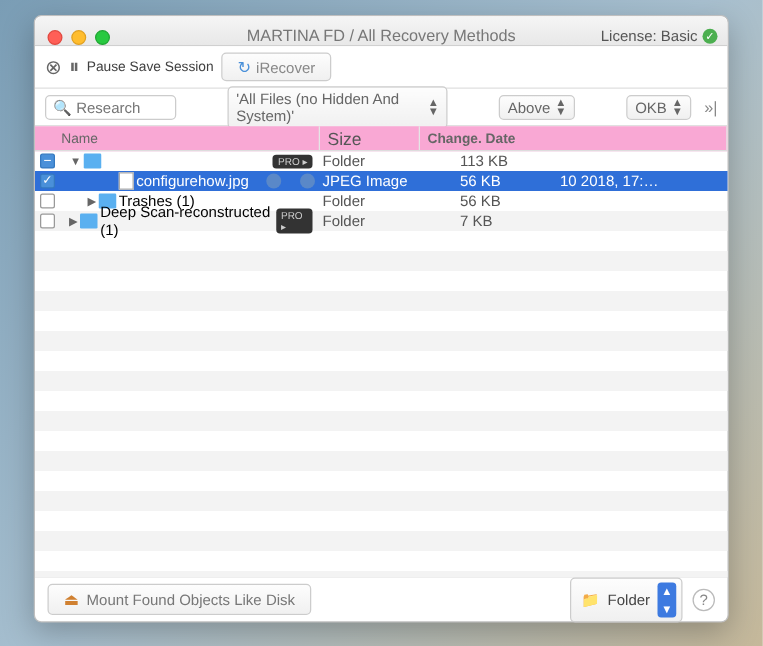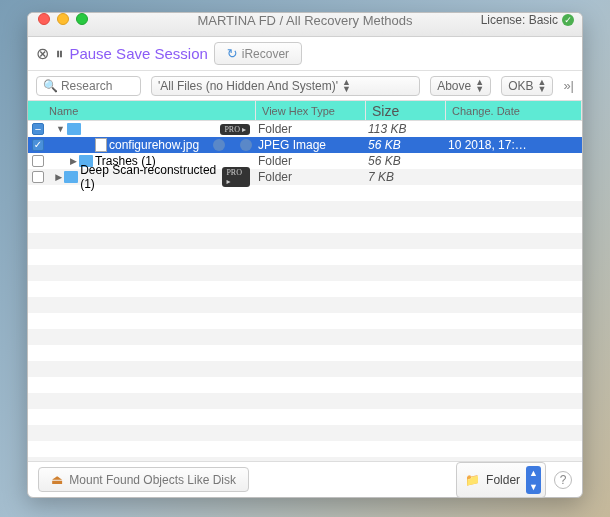--- a/index.html
+++ b/index.html
@@ -1,53 +1,53 @@
 <!DOCTYPE html>
 <html><head>
 <meta charset="utf-8">
 <style>
 * { margin: 0; padding: 0; box-sizing: border-box; font-family: -apple-system, "Helvetica Neue", Arial, sans-serif; }
 html, body { width: 610px; height: 517px; background: linear-gradient(135deg, #7a9db5 0%, #a8c0d0 50%, #c5b89a 100%); overflow: hidden; }
 .window { position: absolute; left: 27px; top: 12px; width: 556px; height: 486px; background: #fff; border: 1px solid #bfbfbf; border-radius: 6px; box-shadow: 0 8px 25px rgba(0,0,0,.25); display: flex; flex-direction: column; }
-.titlebar { height: 24px; background: linear-gradient(#f5f5f5,#e8e8e8); border-bottom: 1px solid #d0d0d0; border-radius: 6px 6px 0 0; display: flex; align-items: flex-start; position: relative; }
+.titlebar { height: 24px; background: linear-gradient(#f5f5f5,#e8e8e8); border-bottom: 1px solid #d0d0d0; border-radius: 6px 6px 0 0; display: flex; align-items: flex-end; position: relative; }
 .traffic { display: flex; gap: 7px; padding-left: 10px; }
 .tl { width: 12px; height: 12px; border-radius: 50%; }
 .tl.r { background: #ff5f57; border: 1px solid #e1483f; }
 .tl.y { background: #ffbd2e; border: 1px solid #e0a020; }
 .tl.g { background: #28c940; border: 1px solid #1fa532; }
 .title { position: absolute; left: 0; right: 0; text-align: center; font-size: 13px; color: #777; pointer-events: none; }
 .license { position: absolute; right: 8px; font-size: 12px; color: #555; display: flex; align-items: center; gap: 4px; }
 .license-icon { width: 12px; height: 12px; border-radius: 50%; background: #4caf50; color: #fff; font-size: 9px; display: flex; align-items: center; justify-content: center; }
 .toolbar { height: 34px; display: flex; align-items: center; padding: 0 8px; gap: 6px; border-bottom: 1px solid #e0e0e0; }
 .tb-btn { font-size: 16px; color: #666; cursor: pointer; }
-.tb-label { font-size: 15px; color: #8b5cf6; flex-shrink: 0; }
+.tb-label { font-size: 11px; color: #404040; flex-shrink: 0; }
 .tb-status { flex: 1; font-size: 11px; color: #aaa; text-align: center; white-space: nowrap; overflow: hidden; text-overflow: ellipsis; }
 .recover-btn { border: 1px solid #ccc; border-radius: 4px; padding: 3px 12px; font-size: 12px; color: #888; background: linear-gradient(#fdfdfd,#f0f0f0); cursor: pointer; display: flex; align-items: center; gap: 4px; }
 .refresh-icon { color: #4a90d9; font-size: 13px; }
 .filterbar { height: 30px; display: flex; align-items: center; padding: 0 8px; gap: 10px; border-bottom: 1px solid #e0e0e0; }
 .search { border: 1px solid #ccc; border-radius: 4px; padding: 2px 6px; font-size: 12px; width: 105px; color: #999; display: flex; align-items: center; gap: 3px; background: #fff; }
 .search input { border: none; outline: none; width: 70px; font-size: 12px; color: #888; background: transparent; }
-.combo { border: 1px solid #ccc; border-radius: 4px; padding: 2px 6px; font-size: 12px; color: #666; background: linear-gradient(#fdfdfd,#f0f0f0); display: flex; align-items: center; gap: 4px; cursor: pointer; }
+.combo { border: 1px solid #ccc; border-radius: 4px; padding: 2px 6px; font-size: 12px; color: #666; background: linear-gradient(#fdfdfd,#f0f0f0); display: flex; align-items: center; gap: 4px; cursor: pointer; margin-left: 31px; }
 .updn { font-size: 9px; line-height: 7px; color: #666; }
 .more { margin-left: auto; font-size: 13px; color: #888; cursor: pointer; }
-.headers { height: 20px; display: flex; background: #5eead4; border-bottom: 1px solid #ddd; font-size: 11px; color: #666; }
+.headers { height: 20px; display: flex; background: #f9a8d4; border-bottom: 1px solid #ddd; font-size: 11px; color: #666; }
 .headers > div { padding: 3px 6px; border-right: 1px solid #e5e5e5; display: flex; align-items: center; gap: 3px; }
-.col-name { width: 228px; } .col-type { width: 110px; } .col-size { width: 80px; font-family: serif; font-size: 14px; color: #555; } .col-date { flex: 1; }
+.col-name { width: 228px; } .col-type { width: 110px; } .col-size { width: 80px; font-family: serif; font-size: 14px; color: #555; } .col-date { flex: 1; font-weight: bold; }
 .tree { flex: 1; overflow: auto; font-size: 12px; }
 .row { height: 16px; display: flex; align-items: center; }
 .row:nth-child(even) { background: #f3f3f3; }
 .row > div { padding: 0 2px; display: flex; align-items: center; gap: 2px; }
-.r-name { width: 228px; } .r-type { width: 110px; color: #555; } .r-size { width: 80px; color: #555; font-style: italic; } .r-date { flex: 1; color: #555; }
+.r-name { width: 228px; } .r-type { width: 110px; color: #555; } .r-size { width: 80px; color: #555; } .r-date { flex: 1; color: #555; }
 .cb { width: 12px; height: 12px; border: 1px solid #999; border-radius: 2px; background: #fff; flex-shrink: 0; }
 .cb.minus { background: #4a90d9; border-color: #3478c0; color: #fff; font-size: 11px; line-height: 10px; text-align: center; }
 .cb.check { background: #4a90d9; border-color: #3478c0; color: #fff; font-size: 10px; line-height: 10px; text-align: center; }
 .disc { color: #666; font-size: 9px; }
 .fold { width: 14px; height: 12px; background: #5ab0f0; border-radius: 1px; flex-shrink: 0; }
 .file-ico { width: 12px; height: 14px; background: #fff; border: 1px solid #aaa; flex-shrink: 0; }
-.pro { background: #333; color: #ccc; font-size: 8px; padding: 1px 4px; border-radius: 3px; margin-left: auto; margin-right: 4px; font-family: Liberation Serif, serif; }
+.pro { background: #333; color: #ccc; font-size: 8px; padding: 1px 4px; border-radius: 3px; margin-left: auto; margin-right: 4px; }
 .row.sel { background: #2f6fd8 !important; color: #fff; }
 .row.sel .r-type, .row.sel .r-size, .row.sel .r-date { color: #fff; }
 .dot { width: 12px; height: 12px; border-radius: 50%; background: #5a88c8; margin-left: auto; margin-right: 2px; }
 .footer { height: 36px; border-top: 1px solid #ddd; display: flex; align-items: center; padding: 0 10px; gap: 8px; }
 .mount-btn { border: 1px solid #ccc; border-radius: 4px; padding: 4px 12px; font-size: 12px; color: #777; background: linear-gradient(#fdfdfd,#f0f0f0); display: flex; align-items: center; gap: 6px; cursor: pointer; }
 .mount-icon { color: #d08030; font-size: 13px; }
 .spacer { flex: 1; }
 .folder-combo { border: 1px solid #ccc; border-radius: 4px; padding: 3px 4px 3px 8px; font-size: 12px; color: #444; background: linear-gradient(#fdfdfd,#f0f0f0); display: flex; align-items: center; gap: 6px; cursor: pointer; }
 .blue-seg { background: #3d7ae0; color: #fff; border-radius: 3px; padding: 0 3px; font-size: 9px; line-height: 14px; }
 .help { width: 18px; height: 18px; border: 1px solid #bbb; border-radius: 50%; color: #888; font-size: 12px; display: flex; align-items: center; justify-content: center; cursor: pointer; }
@@ -97,23 +97,20 @@
       <span class="updn">▲<br>▼</span>
     </div>
     <span class="more">»|</span>
   </div>
 
   <div class="headers">
     <div class="col-name">
         <span style="width:12px"></span>
         <span>Name</span>
       </div>
-    <div class="col-type">
-        <span>View Hex Type</span>
-      </div>
     <div class="col-size">
         <span>Size</span>
       </div>
     <div class="col-date">
         <span>Change. Date</span>
       </div>
   </div>
 
   <div class="tree" id="tree">
       <div class="row">

